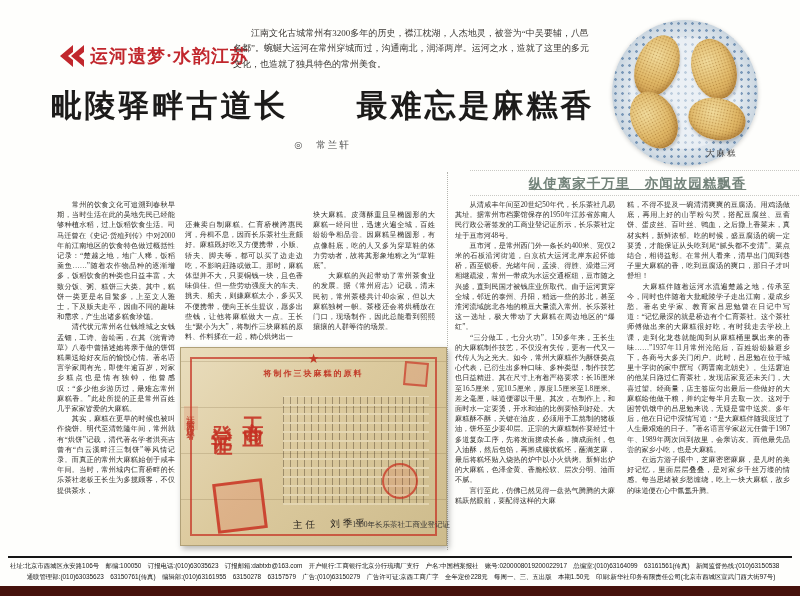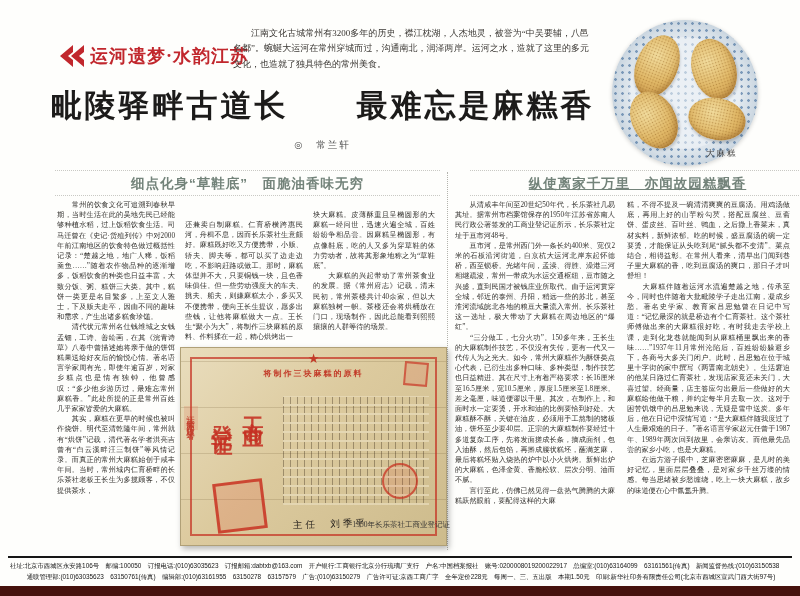--- a/index.html
+++ b/index.html
@@ -110,21 +110,20 @@
     <div class="cake c1"></div>
     <div class="cake c2"></div>
     <div class="cake c3"></div>
     <div class="cake c4"></div>
   </div>
   <div class="photo-cap">大麻糕</div>
 
   <div class="headline">毗陵驿畔古道长　　最难忘是麻糕香</div>
   <div class="byline">◎　常兰轩</div>
 
-  <div id="lh" class="sec-head">细点化身“草鞋底”　面脆油香味无穷</div>
   <div id="rh" class="sec-head">纵使离家千万里　亦闻故园糕飘香</div>
   <div class="divider"></div>
 
   <div id="c1" class="coltext">　　常州的饮食文化可追溯到春秋早期，当时生活在此的吴地先民已经能够种植水稻，过上饭稻饮食生活。司马迁曾在《史记·货殖列传》中对2000年前江南地区的饮食特色做过概括性记录：“楚越之地，地广人稀，饭稻羹鱼……”随着农作物品种的逐渐增多，饭稻饮食的种类也日益丰富，大致分饭、粥、糕饼三大类。其中，糕饼一类更是名目繁多，上至文人雅士，下及贩夫走卒，因由不同的趣味和需求，产生出诸多糕食珍馐。
 　　清代状元常州名仕钱维城之女钱孟钿，工诗、善绘画，在其《浣青诗草》八卷中曾描述她将亲手做的饼饵糕果送给好友后的愉悦心情。著名语言学家周有光，即使年逾百岁，对家乡糕点也是情有独钟，他曾感叹：“多少他乡游历过，最难忘常州麻糕香。”此处所提的正是常州百姓几乎家家皆爱的大麻糕。
 　　其实，麻糕在更早的时候也被叫作烧饼。明代至清乾隆年间，常州就有“烘饼”记载，清代著名学者洪亮吉曾有“白云溪畔汪三制饼”等风情记录。而真正的常州大麻糕始创于咸丰年间。当时，常州城内仁育桥畔的长乐茶社老板王长生为多揽顾客，不仅提供茶水，</div>
   <div id="c2" class="coltext">还兼卖自制麻糕。仁育桥横跨惠民河，舟楫不息，因而长乐茶社生意颇好。麻糕既好吃又方便携带，小贩、轿夫、脚夫等，都可以买了边走边吃，不影响赶路或做工。那时，麻糕体型并不大，只要铜钱一块，且色香味俱佳。但一些劳动强度大的车夫、挑夫、船夫，则嫌麻糕太小，多买又不便携带，便向王长生提议，愿多出些钱，让他将麻糕做大一点。王长生“聚小为大”，将制作三块麻糕的原料、作料揉在一起，精心烘烤出一</div>
   <div id="c3" class="coltext">块大麻糕。皮薄酥重且呈椭圆形的大麻糕一经问世，迅速火遍全城，百姓纷纷争相品尝。因麻糕呈椭圆形，有点像鞋底，吃的人又多为穿草鞋的体力劳动者，故将其形象地称之为“草鞋底”。
 　　大麻糕的兴起带动了常州茶食业的发展。据《常州府志》记载，清末民初，常州茶楼共计40余家，但以大麻糕独树一帜。茶楼还会将烘桶放在门口，现场制作，因此总能看到熙熙攘攘的人群等待的场景。</div>
   <div id="c4" class="coltext">　　从清咸丰年间至20世纪50年代，长乐茶社几易其址。据常州市档案馆保存的1950年江苏省苏南人民行政公署签发的工商业登记证所示，长乐茶社定址于豆市河48号。

